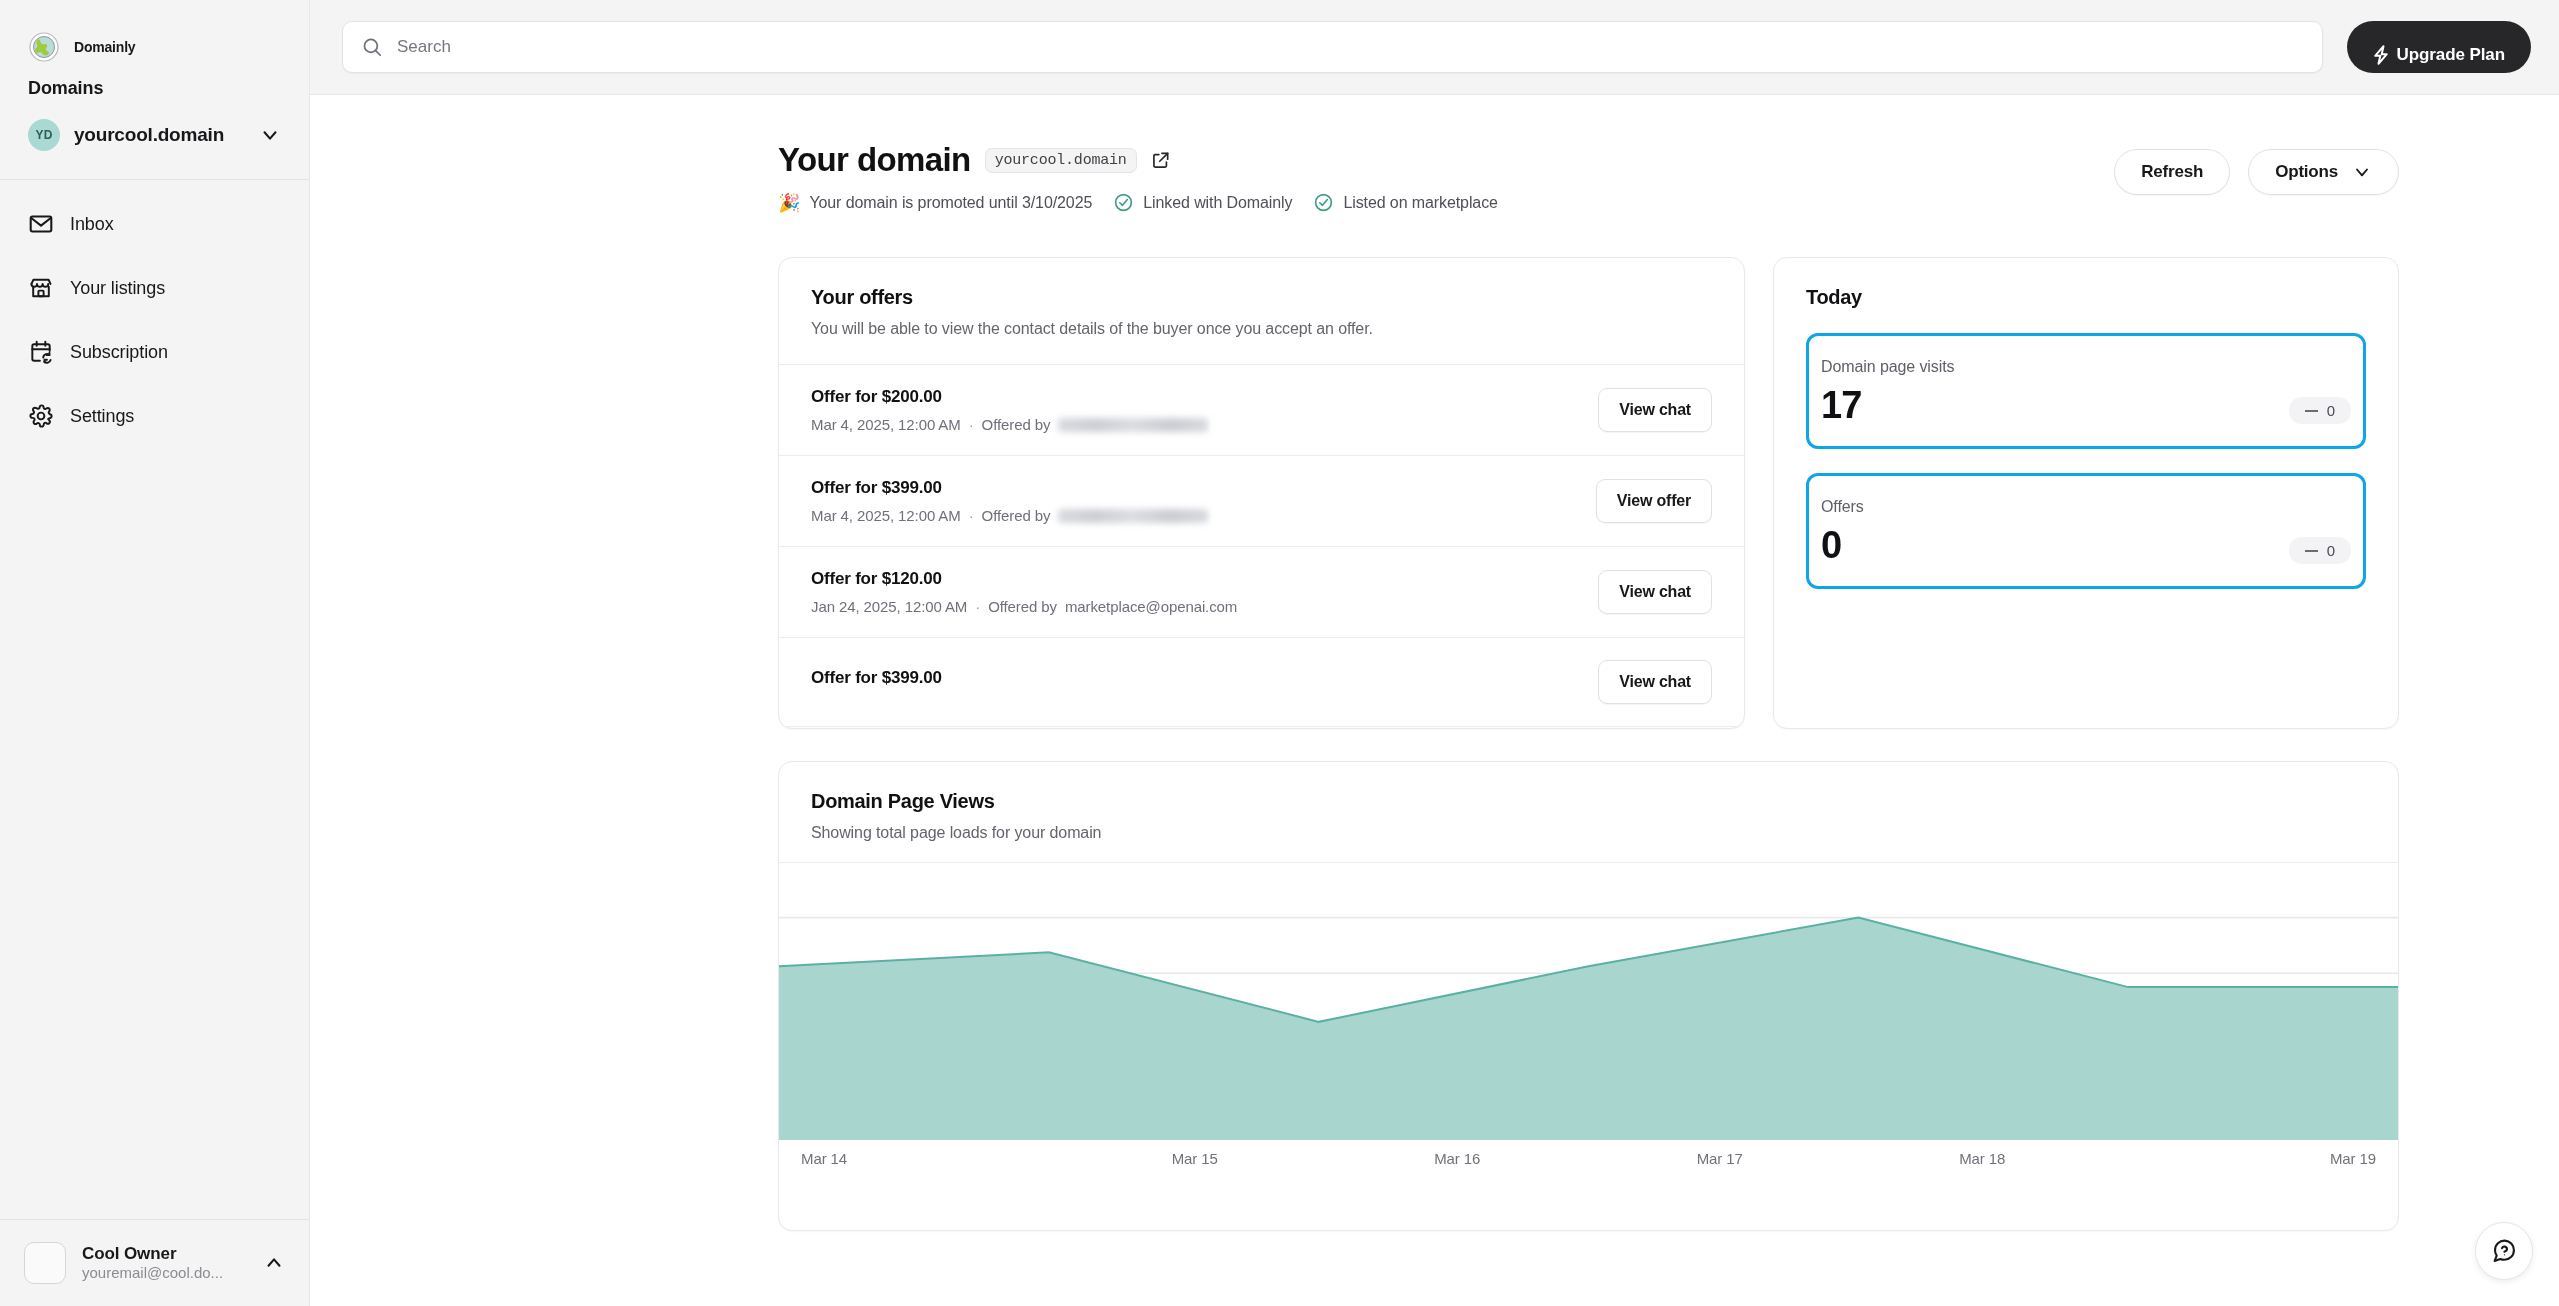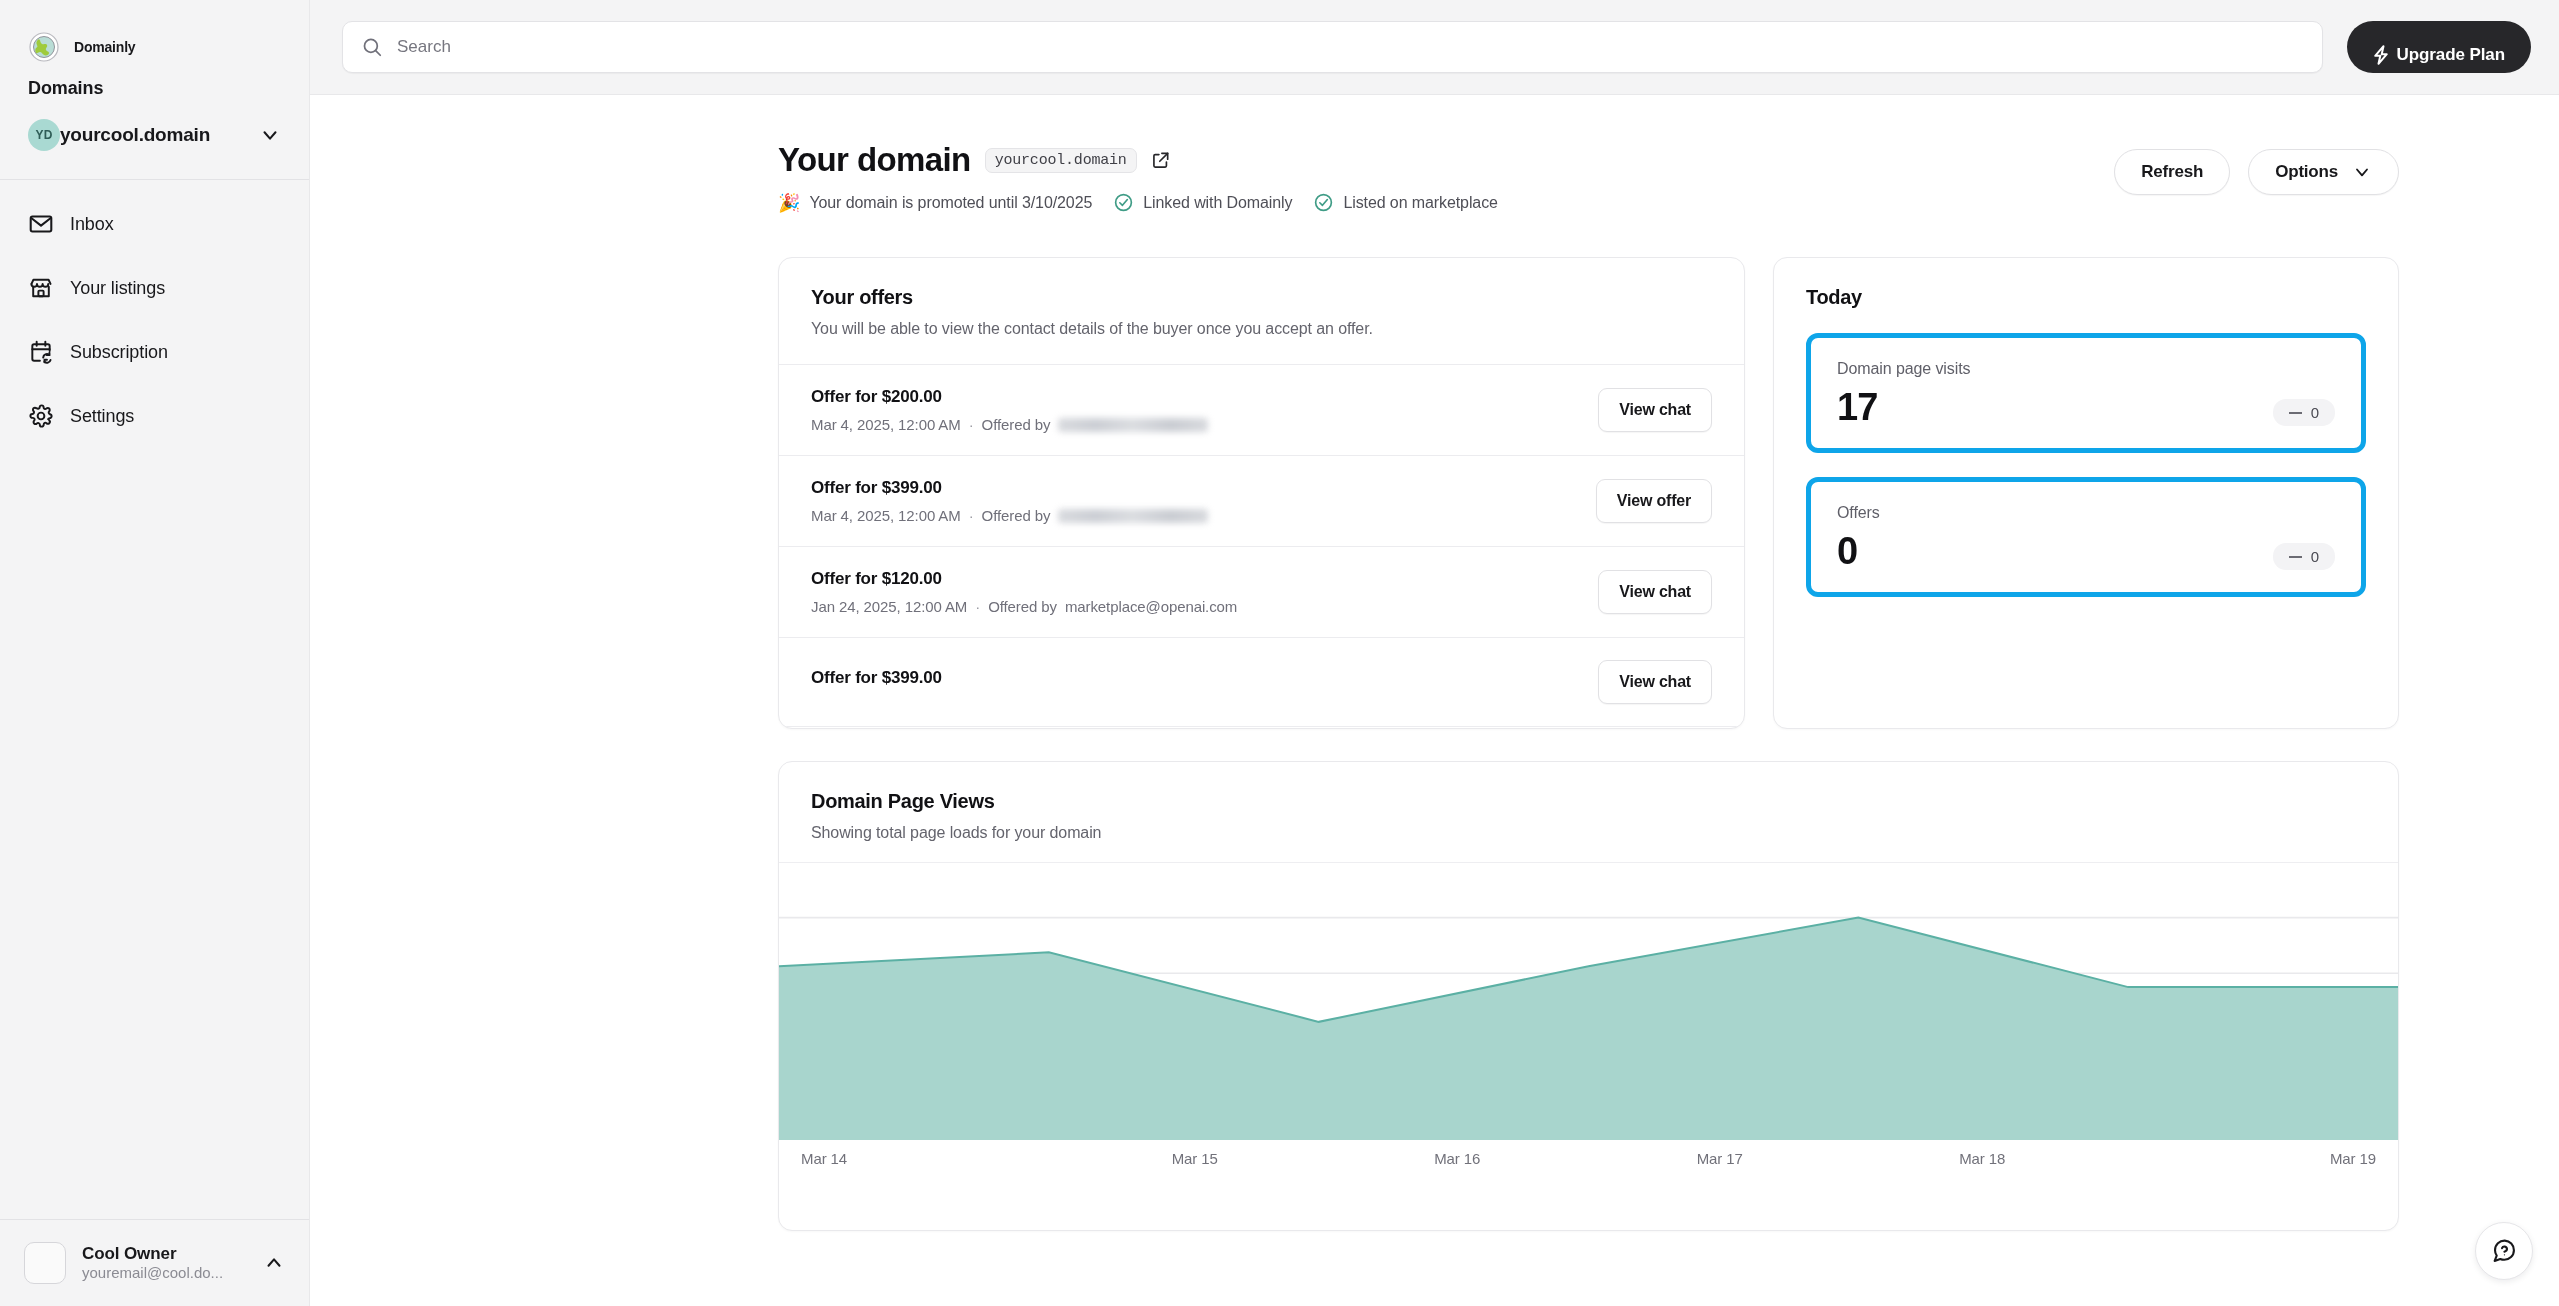--- a/index.html
+++ b/index.html
@@ -22,21 +22,21 @@
   }
   .brand { display: flex; align-items: center; gap: 14px; padding: 23px 0 0 28px; height: 70px; }
   .brand-logo { width: 32px; height: 32px; flex: 0 0 32px; }
   .brand-name { font-size: 14px; font-weight: 700; color: #18181b; letter-spacing: -0.2px; }
 
   .side-section-label {
     font-size: 18px; font-weight: 700; color: #18181b;
     padding: 8px 0 0 28px; letter-spacing: -0.1px;
   }
   .domain-switch {
-    display: flex; align-items: center; gap: 0;
+    display: flex; align-items: center; gap: 14px;
     margin: 12px 16px 0 16px; padding: 8px 12px;
     border-radius: 10px; cursor: pointer;
   }
   .dom-avatar {
     width: 32px; height: 32px; flex: 0 0 32px; border-radius: 50%;
     background: #a9d9d2; color: #2f5d57;
     font-size: 12px; font-weight: 700;
     display: flex; align-items: center; justify-content: center;
     letter-spacing: 0.2px;
   }
@@ -161,21 +161,21 @@
   }
   .outline-btn {
     height: 44px; border: 1px solid #e1e1e4; background: #ffffff; border-radius: 9px;
     padding: 0 20px; cursor: pointer; white-space: nowrap;
     font-family: "Liberation Sans", sans-serif;
     font-size: 16px; font-weight: 600; color: #18181b;
     box-shadow: 0 1px 1px rgba(16,17,26,.04); letter-spacing: -0.2px;
   }
 
   .today-card { width: 626px; flex: 0 0 626px; height: 472px; padding: 28px 32px 0 32px; }
-  .stat-box { border: 5px solid #0ea5e9; border-radius: 12px; padding: 22px 26px; margin-top: 24px; }
+  .stat-box { border: 3px solid #0ea5e9; border-radius: 12px; padding: 22px 12px; margin-top: 24px; }
   .stat-label { font-size: 16px; color: #5f5f68; letter-spacing: -0.1px; }
   .stat-line { display: flex; align-items: flex-end; justify-content: space-between; margin-top: 10px; }
   .stat-value { font-size: 38px; font-weight: 700; color: #111114; letter-spacing: -1px; line-height: 1; }
   .delta-chip {
     background: #f3f3f5; border-radius: 13px; padding: 5px 16px;
     font-size: 15px; color: #4a4a52; display: flex; align-items: center; gap: 9px;
   }
   .delta-dash { width: 13px; height: 2px; background: #6b6b73; display: inline-block; }
 
   .chart-card { margin: 32px 160px 0 468px; height: 470px; overflow: hidden; }

